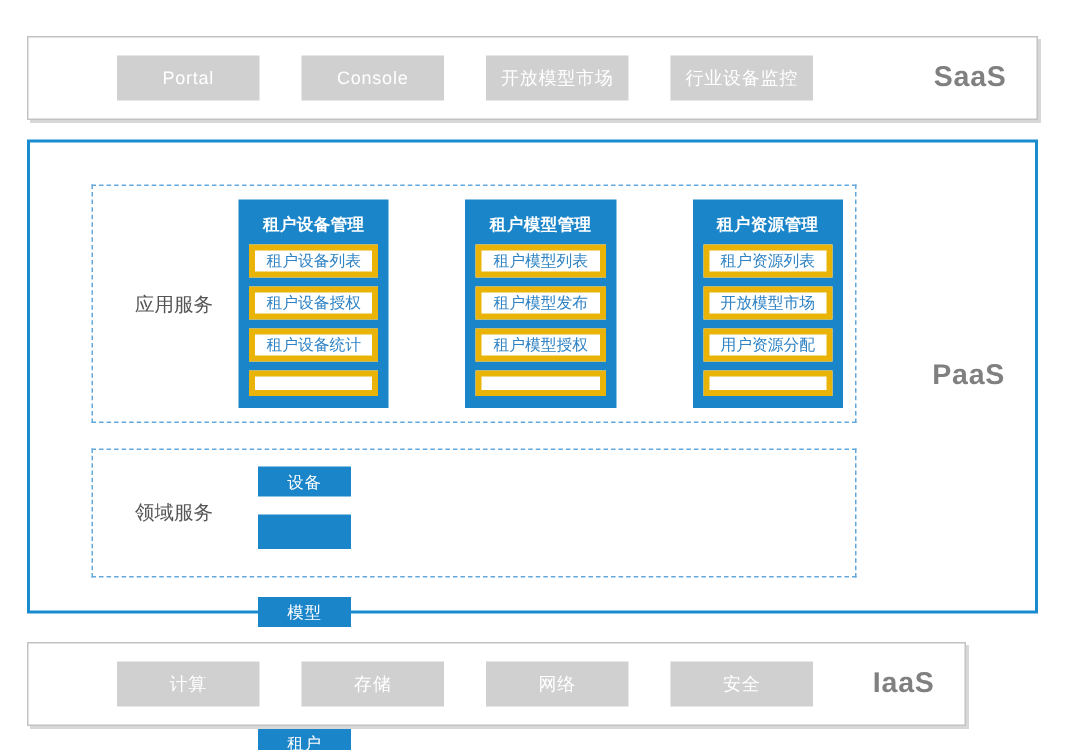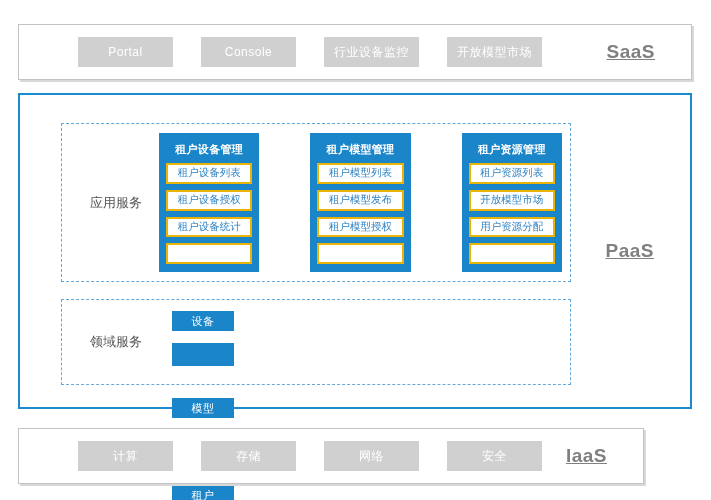--- a/index.html
+++ b/index.html
@@ -76,28 +76,27 @@
     font-size: 12px;
     display: flex;
     align-items: center;
     justify-content: center;
     margin-right: 28px;
     letter-spacing: 0.5px;
     flex: 0 0 auto;
   }
   .layer-tag {
     position: absolute;
-    right: 36px;
+    right: 20px;
     top: 50%;
     transform: translateY(-50%);
     font-size: 19px;
     font-weight: bold;
     color: #808080;
     letter-spacing: 0.5px;
-    text-decoration: underline;
   }
 
   
   .dashed-section {
     position: absolute;
     border: 1px dashed #63a8dd;
     box-sizing: border-box;
     background: #ffffff;
   }
   .dashed-section.app-services {
@@ -146,21 +145,21 @@
   .svc-card-title {
     color: #ffffff;
     font-size: 11px;
     font-weight: bold;
     text-align: center;
     padding: 3px 0 6px 0;
     letter-spacing: 0.3px;
   }
   .svc-item {
     background: #ffffff;
-    border: 2px solid #eab308;
+    border: 4px solid #eab308;
     color: #2f83c4;
     font-size: 10.5px;
     height: 22px;
     margin-bottom: 6px;
     display: flex;
     align-items: center;
     justify-content: center;
     box-sizing: border-box;
   }
   .svc-item:last-child { margin-bottom: 0; }
@@ -206,24 +205,24 @@
 
   <div class="layer-panel saas">
     <div class="chip-row">
       <div class="chip">
         <span>Portal</span>
       </div>
       <div class="chip">
         <span>Console</span>
       </div>
       <div class="chip">
+        <span>开放模型市场</span>
+      </div>
+      <div class="chip">
         <span>行业设备监控</span>
-      </div>
-      <div class="chip">
-        <span>开放模型市场</span>
       </div>
     </div>
     <div class="layer-tag">SaaS</div>
   </div>
 
   <div class="paas-panel">
 
     <div class="dashed-section app-services">
       <div class="section-label">应用服务</div>
 

